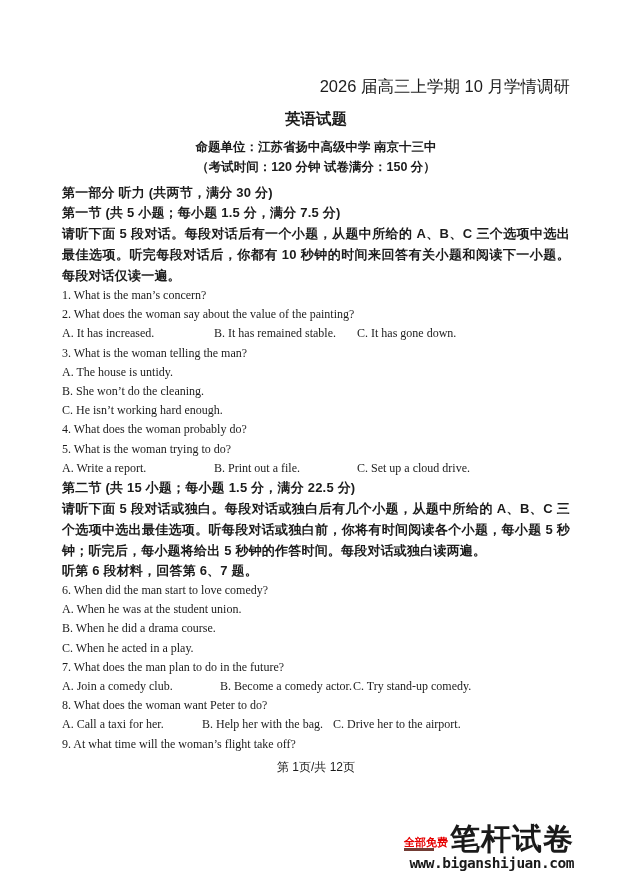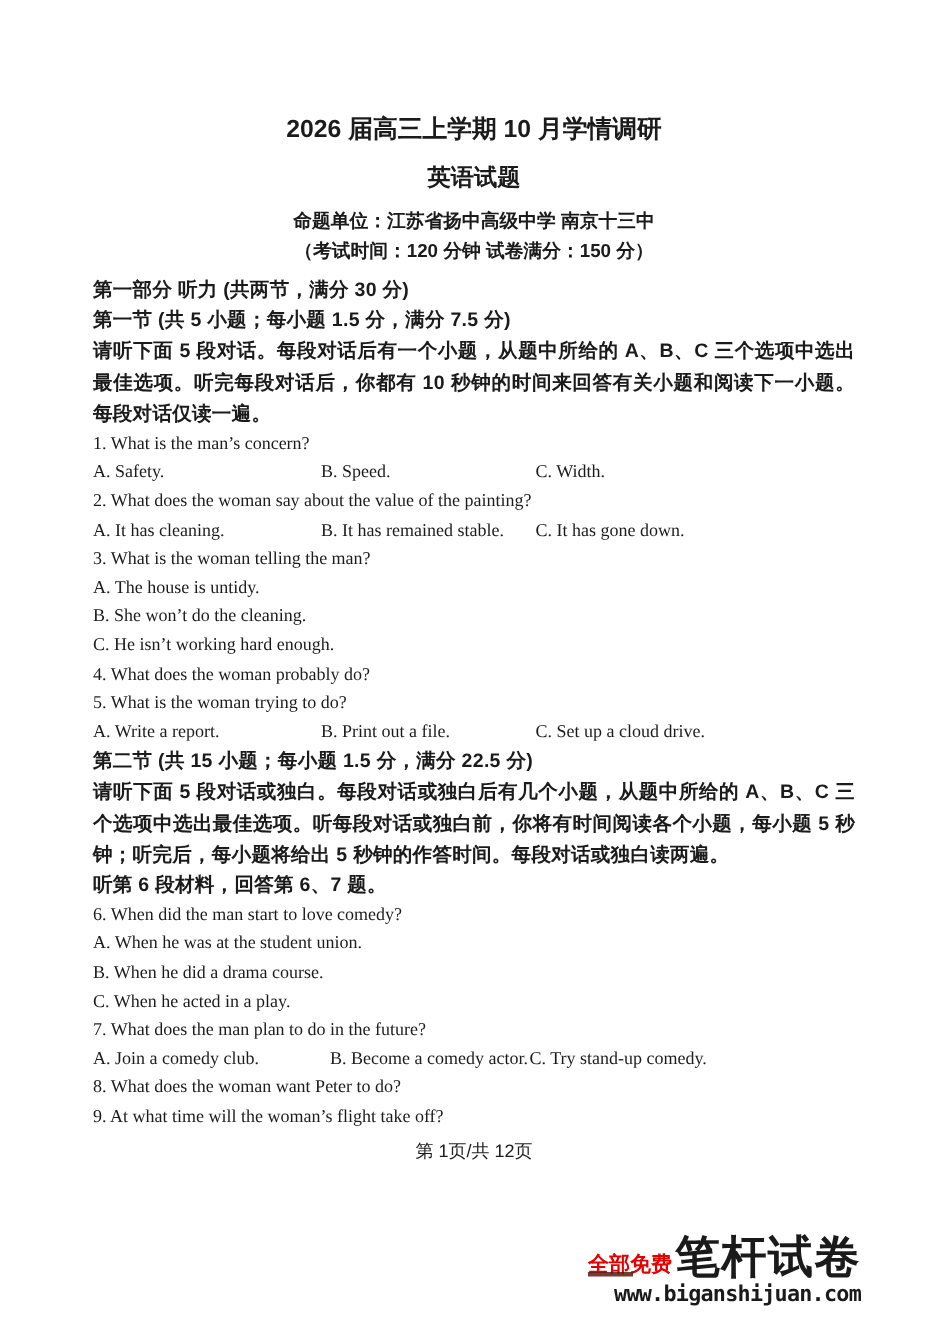--- a/index.html
+++ b/index.html
@@ -21,23 +21,24 @@
     font-size:13px;
     line-height:20px;
     letter-spacing:0.2px;
   }
   .para{
     line-height:21px;
     text-align:justify;
   }
   .h-title{
     font-family:"Liberation Sans","DejaVu Sans",sans-serif;
-    font-weight:bold;
+    font-weight:normal;
     font-size:16.5px;
     line-height:20px;
+    text-align:right;
   }
   .h-subject{
     font-family:"Liberation Sans","DejaVu Sans",sans-serif;
     font-weight:bold;
     font-size:15.5px;
     margin-top:13px;
     line-height:19px;
   }
   .h-org{
     font-family:"Liberation Sans","DejaVu Sans",sans-serif;
@@ -85,21 +86,21 @@
     display:flex;
     flex-direction:column;
     align-items:flex-start;
     margin-right:2px;
     margin-bottom:3px;
   }
   .free-tag{
     color:#e60000;
     font-family:"Liberation Sans","DejaVu Sans",sans-serif;
     font-weight:bold;
-    font-size:14px;
+    font-size:11px;
     line-height:9px;
     white-space:nowrap;
   }
   .tag-smudge{
     width:30px;height:3px;
     background:#5a1a10;
     opacity:0.85;
     margin-top:1px;
   }
   .brand{
@@ -131,29 +132,24 @@
   <div class="h-org center">命题单位：江苏省扬中高级中学  南京十三中</div>
   <div class="h-info center">（考试时间：120 分钟  试卷满分：150 分）</div>
 
   <div class="content">
 
     <div class="cnb">第一部分  听力 (共两节，满分 30 分)</div>
     <div class="cnb">第一节 (共 5 小题；每小题 1.5 分，满分 7.5 分)</div>
     <div class="cnb para">请听下面 5 段对话。每段对话后有一个小题，从题中所给的 A、B、C 三个选项中选出最佳选项。听完每段对话后，你都有 10 秒钟的时间来回答有关小题和阅读下一小题。每段对话仅读一遍。</div>
 
     <div class="qline">1. What is the man’s concern?</div>
-    <div class="opts">
-      <span class="opt">A. Safety.</span>
-      <span class="opt">B. Speed.</span>
-      <span class="opt">C. Width.</span>
-    </div>
 
     <div class="qline">2. What does the woman say about the value of the painting?</div>
     <div class="opts">
-      <span class="opt">A. It has cleaning.</span>
+      <span class="opt">A. It has increased.</span>
       <span class="opt">B. It has remained stable.</span>
       <span class="opt">C. It has gone down.</span>
     </div>
 
     <div class="qline">3. What is the woman telling the man?</div>
     <div class="qline">A. The house is untidy.</div>
     <div class="qline">B. She won’t do the cleaning.</div>
     <div class="qline">C. He isn’t working hard enough.</div>
 
     <div class="qline">4. What does the woman probably do?</div>
@@ -177,20 +173,25 @@
 
     <div class="qline">7. What does the man plan to do in the future?</div>
     <div class="opts" style="grid-template-columns:158px 133px 1fr;">
       <span class="opt">A. Join a comedy club.</span>
       <span class="opt">B. Become a comedy actor.</span>
       <span class="opt">C. Try stand-up comedy.</span>
     </div>
 
 
     <div class="qline">8. What does the woman want Peter to do?</div>
+    <div class="opts" style="grid-template-columns:140px 131px 1fr;">
+      <span class="opt">A. Call a taxi for her.</span>
+      <span class="opt">B. Help her with the bag.</span>
+      <span class="opt">C. Drive her to the airport.</span>
+    </div>
 
     <div class="qline">9. At what time will the woman’s flight take off?</div>
 
     <div class="footer center">第 1页/共 12页</div>
   </div>
 
   <div class="watermark">
     <div class="wm-row">
       <span class="tagcol">
         <span class="free-tag">全部免费</span>

